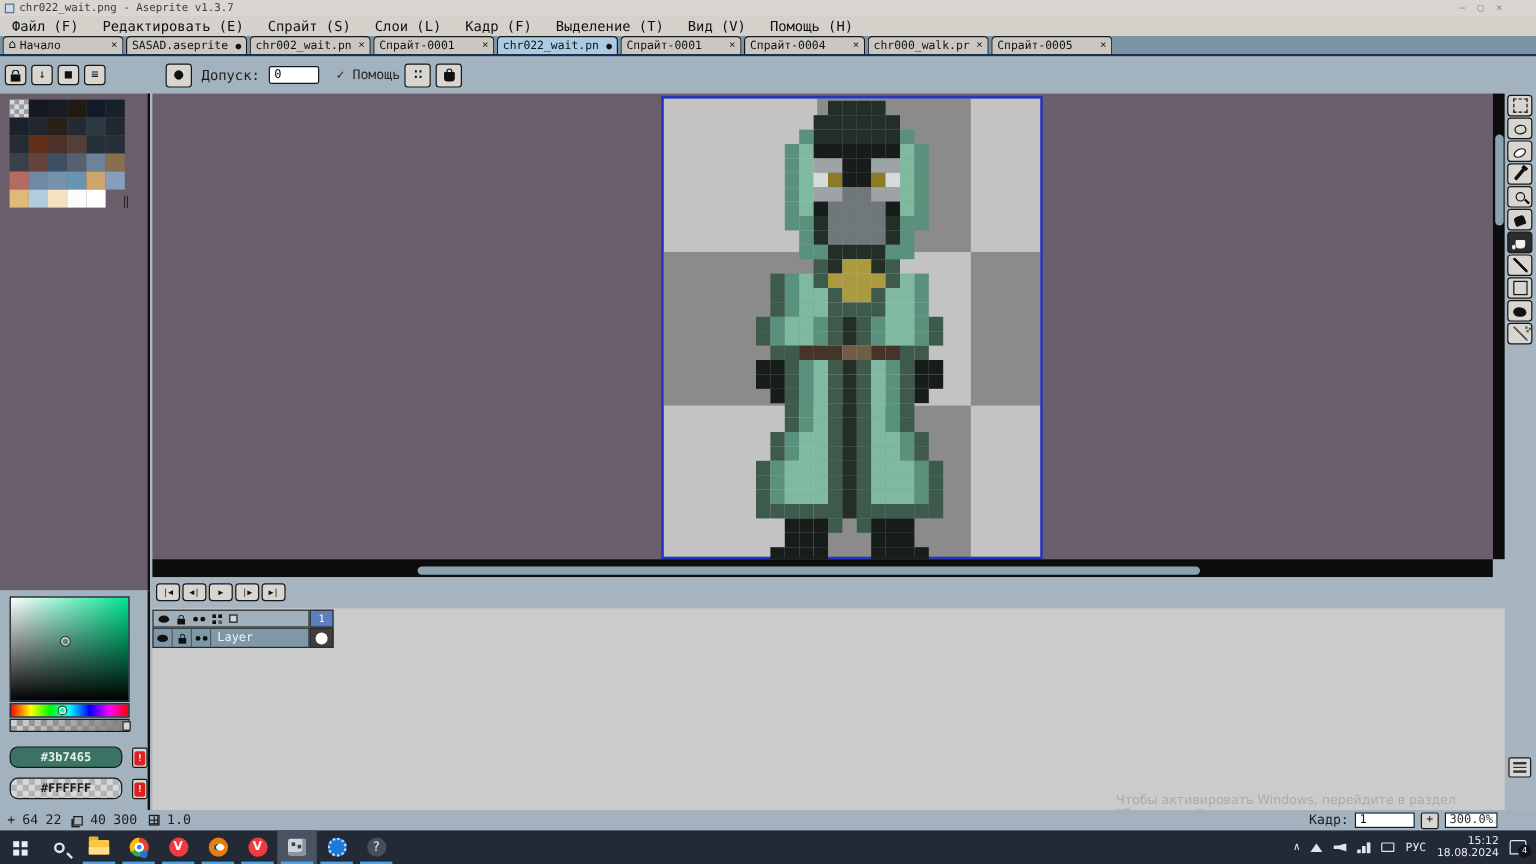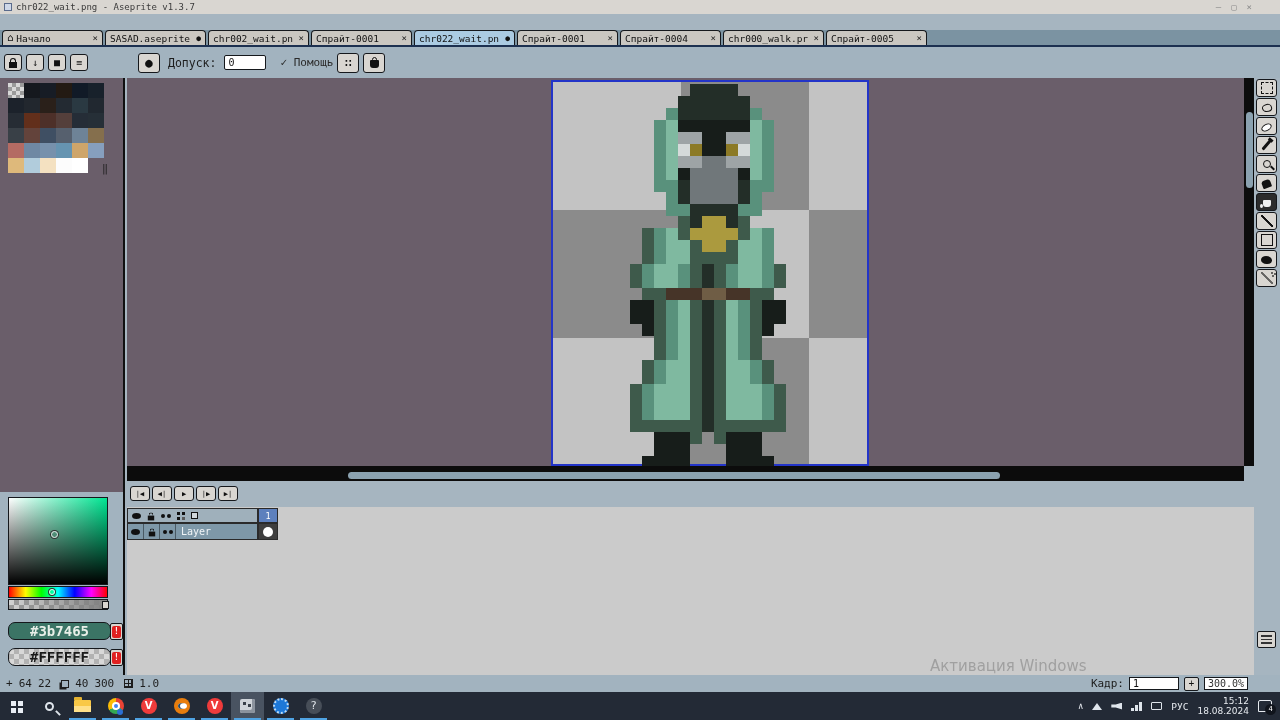--- a/index.html
+++ b/index.html
@@ -54,21 +54,21 @@
   .picker-panel { position:absolute; left:0; top:414px; width:125px; height:183px; background:#a2b3bf; border-right:2px solid #101010; }
   .svbox { position:absolute; left:8px; top:5px; width:100px; height:88px; border:1px solid #15181c;
            background:linear-gradient(to top, #000, rgba(0,0,0,0)), linear-gradient(to right, #fff, #00e592); }
   .svcur { position:absolute; left:42px; top:33px; width:7px; height:7px; border:1.5px solid #e8e8e8; border-radius:50%; box-shadow:0 0 0 1px #333; }
   .huebar { position:absolute; left:8px; top:94px; width:100px; height:12px; border:1px solid #15181c;
             background:linear-gradient(to right,#f00,#ff0 17%,#0f0 33%,#0ff 50%,#00f 67%,#f0f 84%,#f00); }
   .huecur { position:absolute; left:40px; top:2px; width:6px; height:6px; border:1.5px solid #eee; border-radius:50%; box-shadow:0 0 0 1px #333; }
   .alphabar { position:absolute; left:8px; top:107px; width:100px; height:11px; border:1px solid #15181c;
               background:linear-gradient(to right, rgba(130,130,130,0), #828282), repeating-conic-gradient(#9a9a9a 0% 25%, #d2d2d2 0% 50%); background-size:100% 100%, 10px 10px; }
   .alphahandle { position:absolute; right:-2px; top:1px; width:7px; height:8px; background:#d9d6d1; border:1px solid #15181c; }
-  .colorfield { position:absolute; left:8px; width:103px; height:18px; border:1.5px solid #15181c; border-radius:7px; display:flex; align-items:center; justify-content:center; font-size:14px; font-weight:bold; }
+  .colorfield { position:absolute; left:8px; width:94px; height:18px; border:1.5px solid #15181c; border-radius:7px; display:flex; align-items:center; justify-content:center; font-size:10px; font-weight:bold; }
   .fgfield { top:130px; color:#e8efe8; }
   .bgfield { top:156px; color:#1a1a1a; background:repeating-conic-gradient(#b2b2b2 0% 25%, #d8d8d8 0% 50%); background-size:10px 10px; }
   .warnbtn { position:absolute; left:110px; width:13px; height:17px; background:#d9d6d1; border:1px solid #15181c; border-radius:2px; display:flex; align-items:center; justify-content:center; }
   .warnbtn .wi { width:9px; height:12px; background:#e02020; border-radius:2px; color:#fff; font-size:8px; font-weight:bold; text-align:center; line-height:12px; }
 
   
   .viewport { position:absolute; left:127px; top:0; width:1117px; height:388px; background:#6a5e6a; overflow:hidden; }
   .canvas { position:absolute; left:424px; top:2px; width:318px; height:386px; border:2px solid #2334c8;
             background:repeating-conic-gradient(#8b8b8b 0% 25%, #c3c3c3 0% 50%); background-size:256px 256px; }
   .spritebox { position:absolute; left:77px; top:2px; width:156px; height:384px; }
@@ -177,20 +177,30 @@
   <div class="titlebar">
     <span class="app-ico"></span>
     <span class="ttl">chr022_wait.png - Aseprite v1.3.7</span>
     <span class="win-ctrls">
       <span>—</span>
       <span>▢</span>
       <span>×</span>
     </span>
   </div>
 
+  <div class="menubar" id="menubar">
+      <span class="menu-item">Файл (F)</span>
+      <span class="menu-item">Редактировать (E)</span>
+      <span class="menu-item">Спрайт (S)</span>
+      <span class="menu-item">Слои (L)</span>
+      <span class="menu-item">Кадр (F)</span>
+      <span class="menu-item">Выделение (T)</span>
+      <span class="menu-item">Вид (V)</span>
+      <span class="menu-item">Помощь (H)</span>
+    </div>
 
   <div class="tabbar" id="tabbar">
       <div class="tab">
         <span class="home">⌂</span>
         <span class="lbl">Начало</span>
         <span class="x">×</span>
       </div>
       <div class="tab">
         <span class="lbl">SASAD.aseprite</span>
         <span class="dot">●</span>
@@ -681,21 +691,20 @@
           <div class="ti ti-contour"></div>
         </button>
         <button class="tool" style="top: 191px;">
           <div class="ti ti-spray"></div>
         </button>
       </div>
 
     <div class="timeline">
       <div class="tl-body">
         <div class="wm">
-          <div class="wm1">Активация Windows</div>
           <div class="wm2">Чтобы активировать Windows, перейдите в раздел "Параметры".</div>
         </div>
       </div>
       <div class="pbrow" id="playback">
           <button class="pb">|◀</button>
           <button class="pb">◀|</button>
           <button class="pb">▶</button>
           <button class="pb">|▶</button>
           <button class="pb">▶|</button>
         </div>

